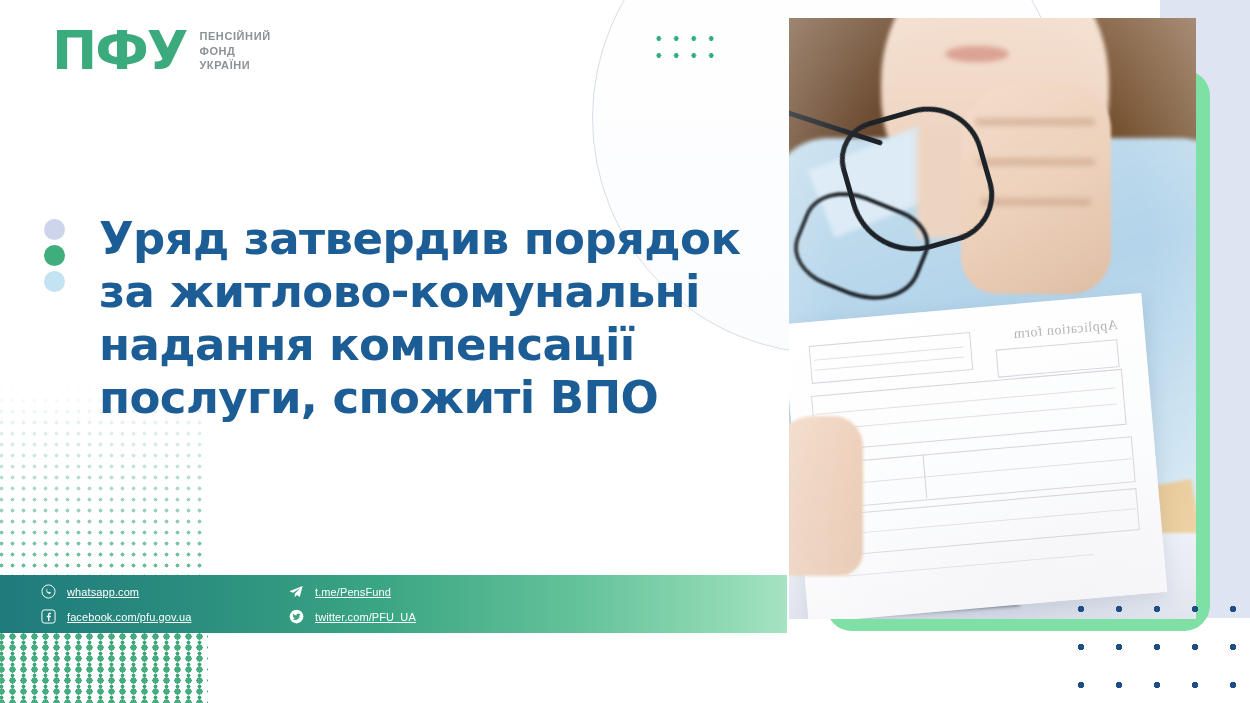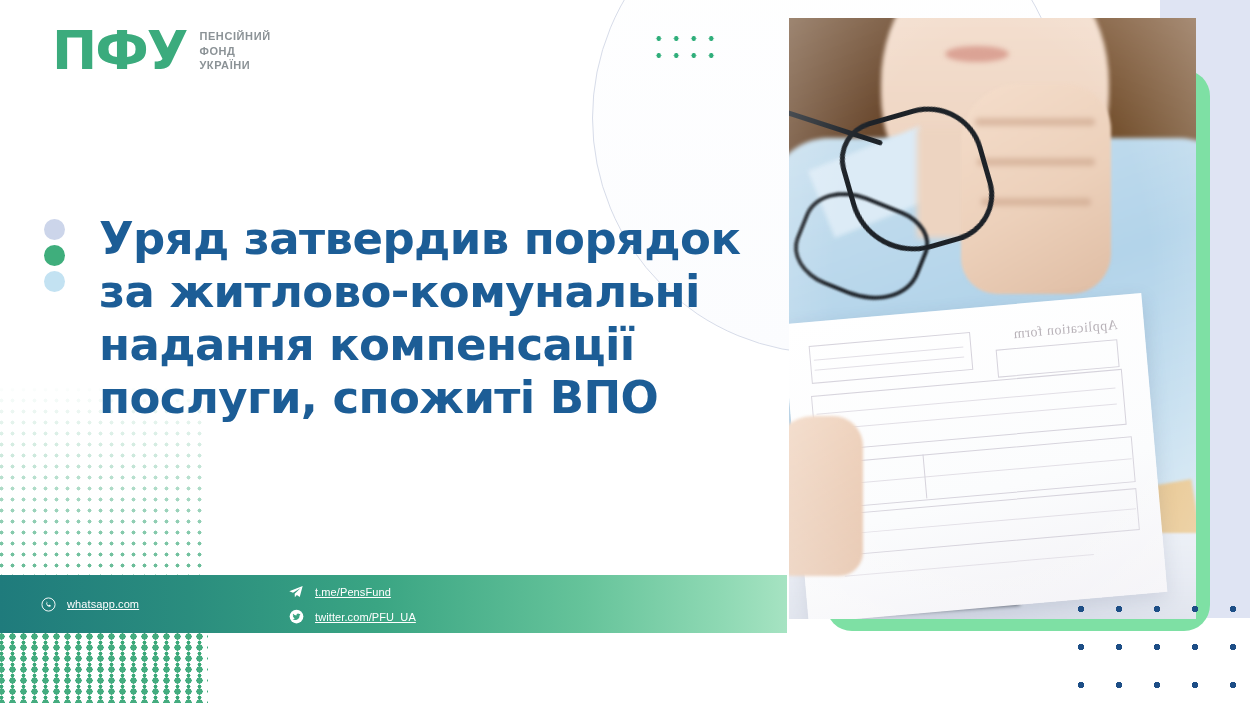--- a/index.html
+++ b/index.html
@@ -469,20 +469,29 @@
     <div class="fcol c1">
       <a class="flink" href="#">
         <span class="fico">
           <svg width="15" height="15" viewBox="0 0 24 24">
               <circle cx="12" cy="12" r="10.5" fill="none" stroke="#ffffff" stroke-width="1.5"></circle>
               <path d="M8.6 7.3c.4-.1.8 0 1 .4l.7 1.3c.2.3.1.6-.1.8l-.5.5c-.1.2-.2.4 0 .7.5.9 1.3 1.7 2.2 2.2.3.1.5.1.7-.1l.5-.5c.2-.2.5-.3.8-.1l1.3.7c.4.2.5.6.4 1-.2.8-1 1.4-1.9 1.3-2.8-.3-5-2.5-5.3-5.3-.1-.9.5-1.7 1.2-1.9z" fill="#ffffff"></path>
             </svg>
         </span>
         <span>whatsapp.com</span>
       </a>
+      <a class="flink" href="#">
+        <span class="fico">
+          <svg width="15" height="15" viewBox="0 0 24 24">
+              <rect x="1.5" y="1.5" width="21" height="21" rx="4" fill="none" stroke="#ffffff" stroke-width="1.6"></rect>
+              <path d="M13.4 19v-6h2l.3-2.3h-2.3V9.2c0-.66.18-1.1 1.13-1.1H16V6.06c-.21-.03-.93-.09-1.77-.09-1.75 0-2.95 1.07-2.95 3.03V10.7H9.2V13h2.08v6z" fill="#ffffff"></path>
+            </svg>
+        </span>
+        <span>facebook.com/pfu.gov.ua</span>
+      </a>
     </div>
 
     <div class="fcol c2">
       <a class="flink" href="#">
         <span class="fico">
           <svg width="16" height="16" viewBox="0 0 24 24">
               <path d="M22 3L2 11l5.5 2L19 6l-9 8.5.3 5.5 3-3.6 4.3 3.1z" fill="#ffffff"></path>
             </svg>
         </span>
         <span>t.me/PensFund</span>

